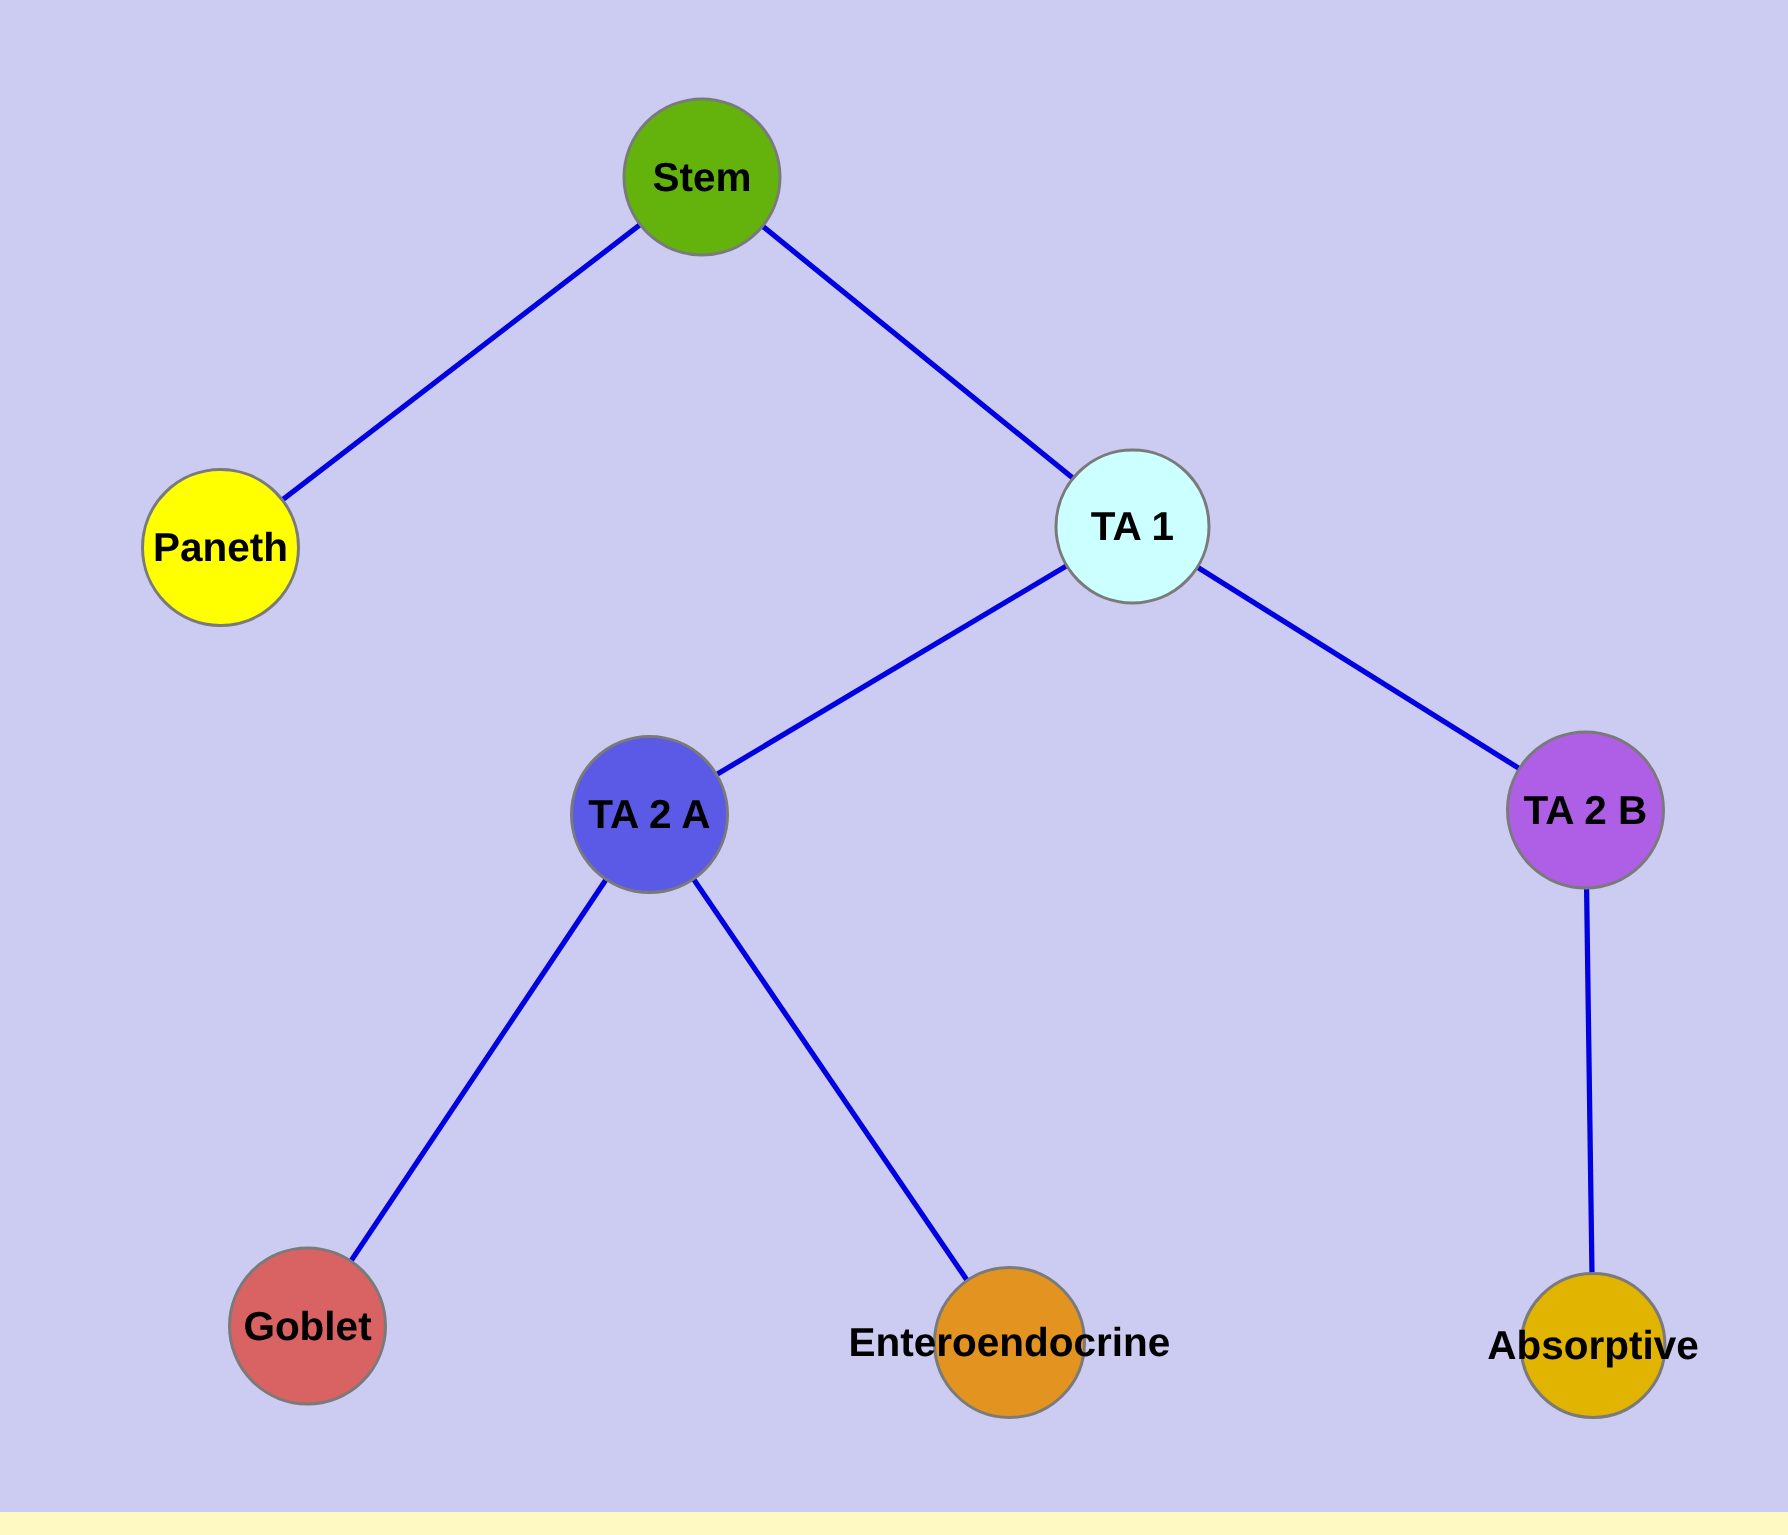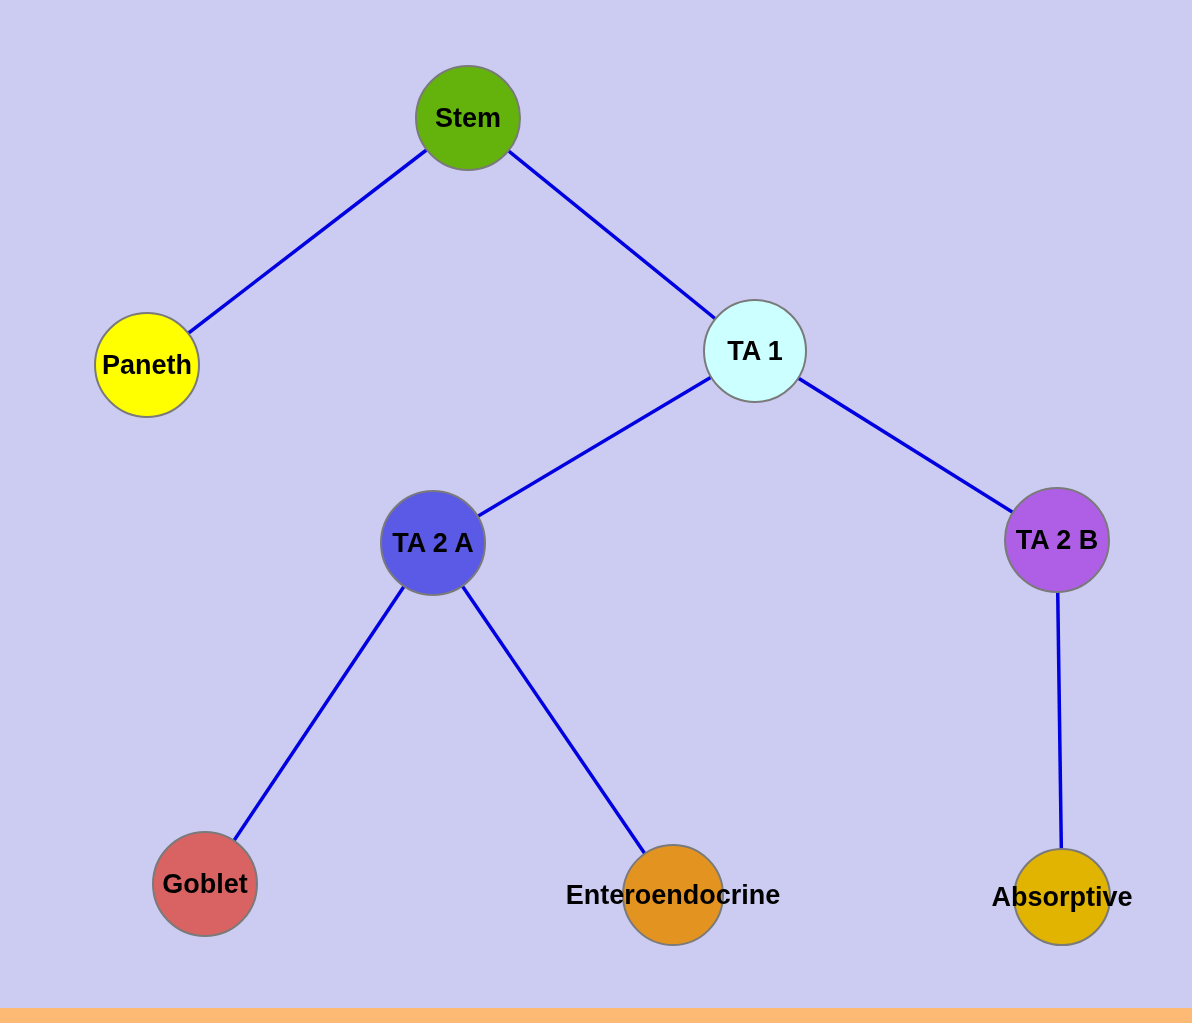--- a/index.html
+++ b/index.html
@@ -5,21 +5,21 @@
   html, body {
     margin: 0;
     padding: 0;
     background: #ffffff;
     font-family: "Liberation Sans", sans-serif;
   }
   .canvas {
     position: relative;
     width: 1192px;
     height: 1023px;
-    background: #fdba74;
+    background: #fef9c3;
     overflow: hidden;
   }
   .plot-area {
     position: absolute;
     left: 0;
     top: 0;
     width: 1192px;
     height: 1008px;
     background: #ccccf2;
   }

